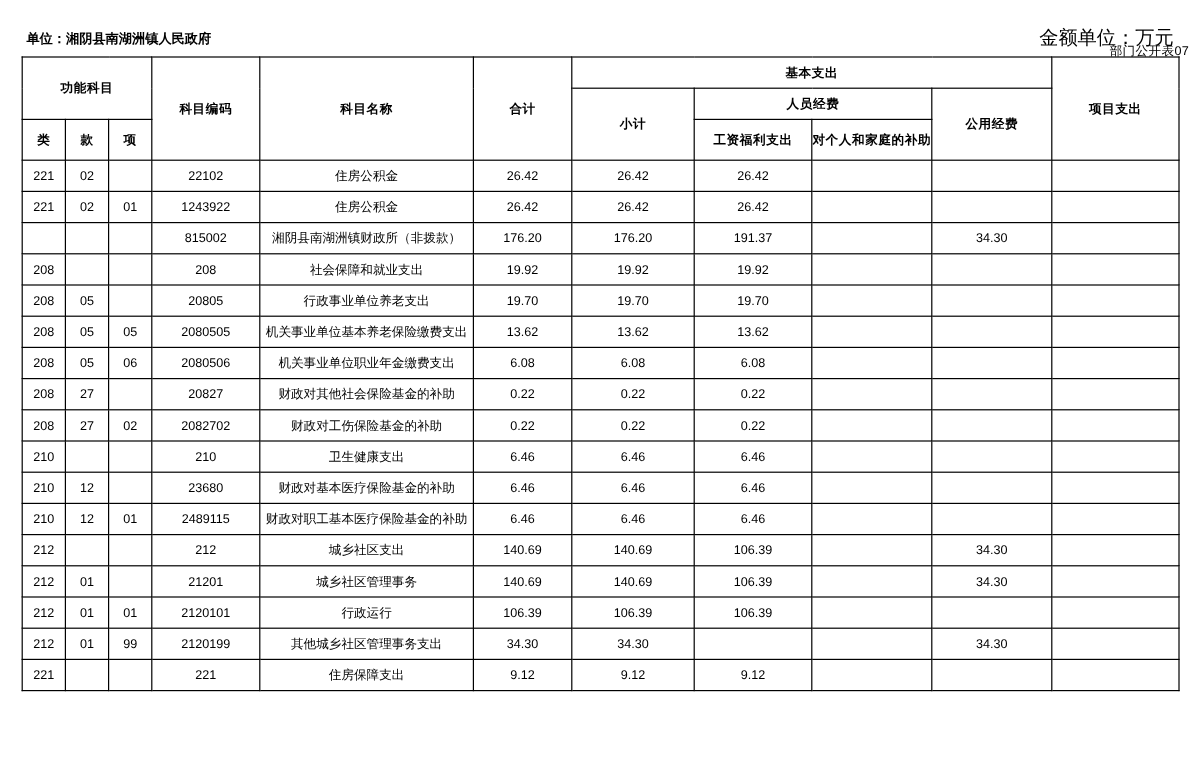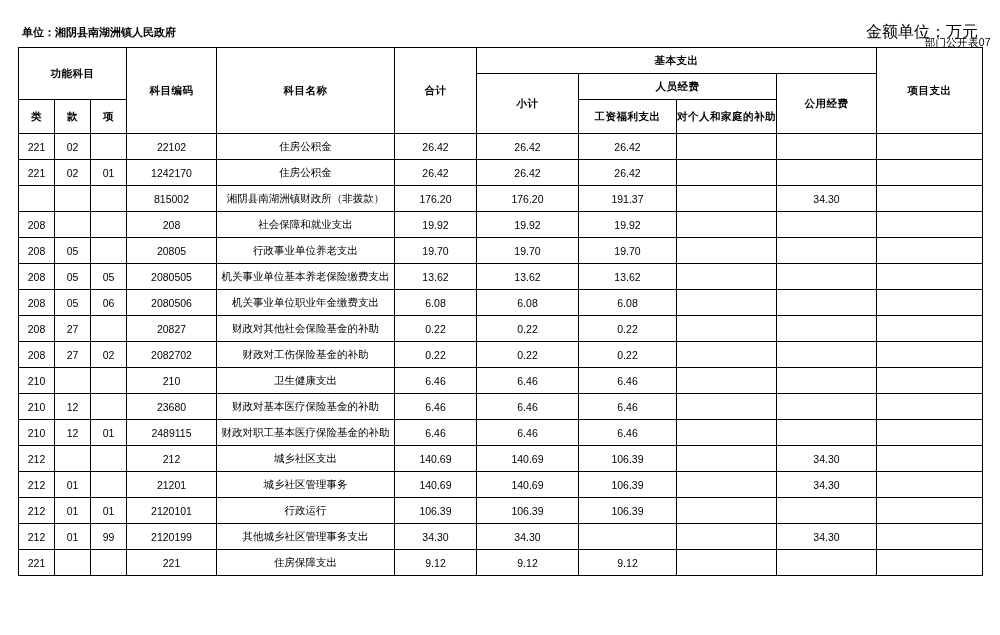--- a/index.html
+++ b/index.html
@@ -148,21 +148,21 @@
           <td class="num-cell">26.42</td>
           <td class="num-cell">26.42</td>
           <td class="num-cell"></td>
           <td class="num-cell"></td>
           <td class="num-cell"></td>
         </tr>
         <tr>
           <td class="code-cell">221</td>
           <td class="code-cell">02</td>
           <td class="code-cell">01</td>
-          <td class="code-cell">1242170</td>
+          <td class="code-cell">1243922</td>
           <td class="name-cell">住房公积金</td>
           <td class="num-cell">26.42</td>
           <td class="num-cell">26.42</td>
           <td class="num-cell">26.42</td>
           <td class="num-cell"></td>
           <td class="num-cell"></td>
           <td class="num-cell"></td>
         </tr>
         <tr>
           <td class="code-cell"></td>

